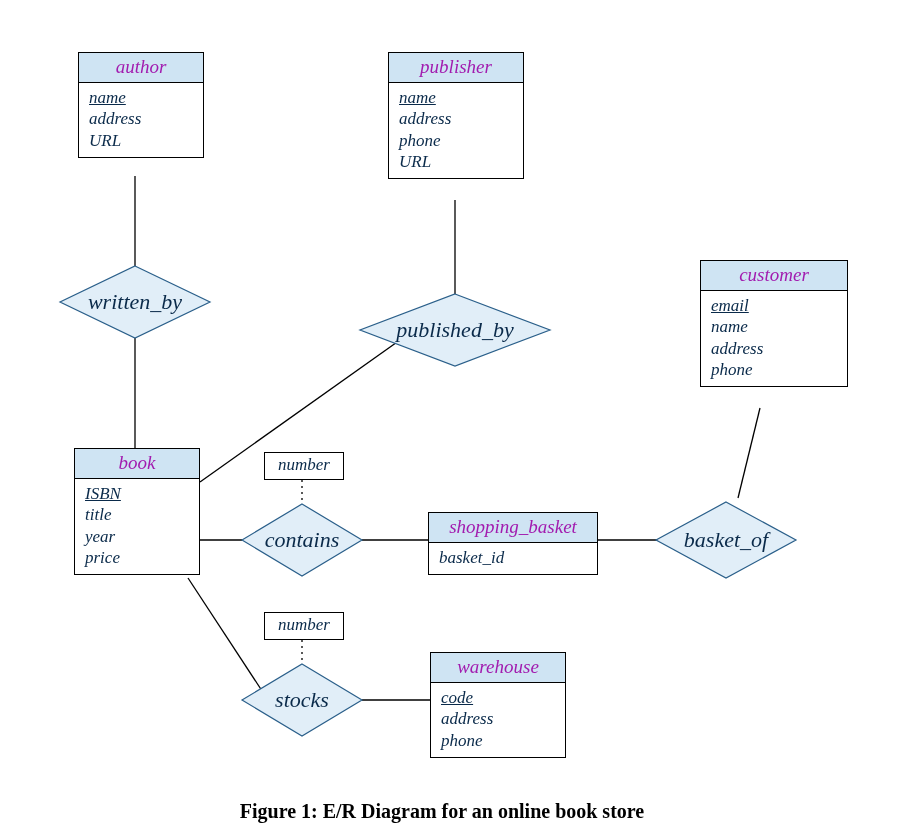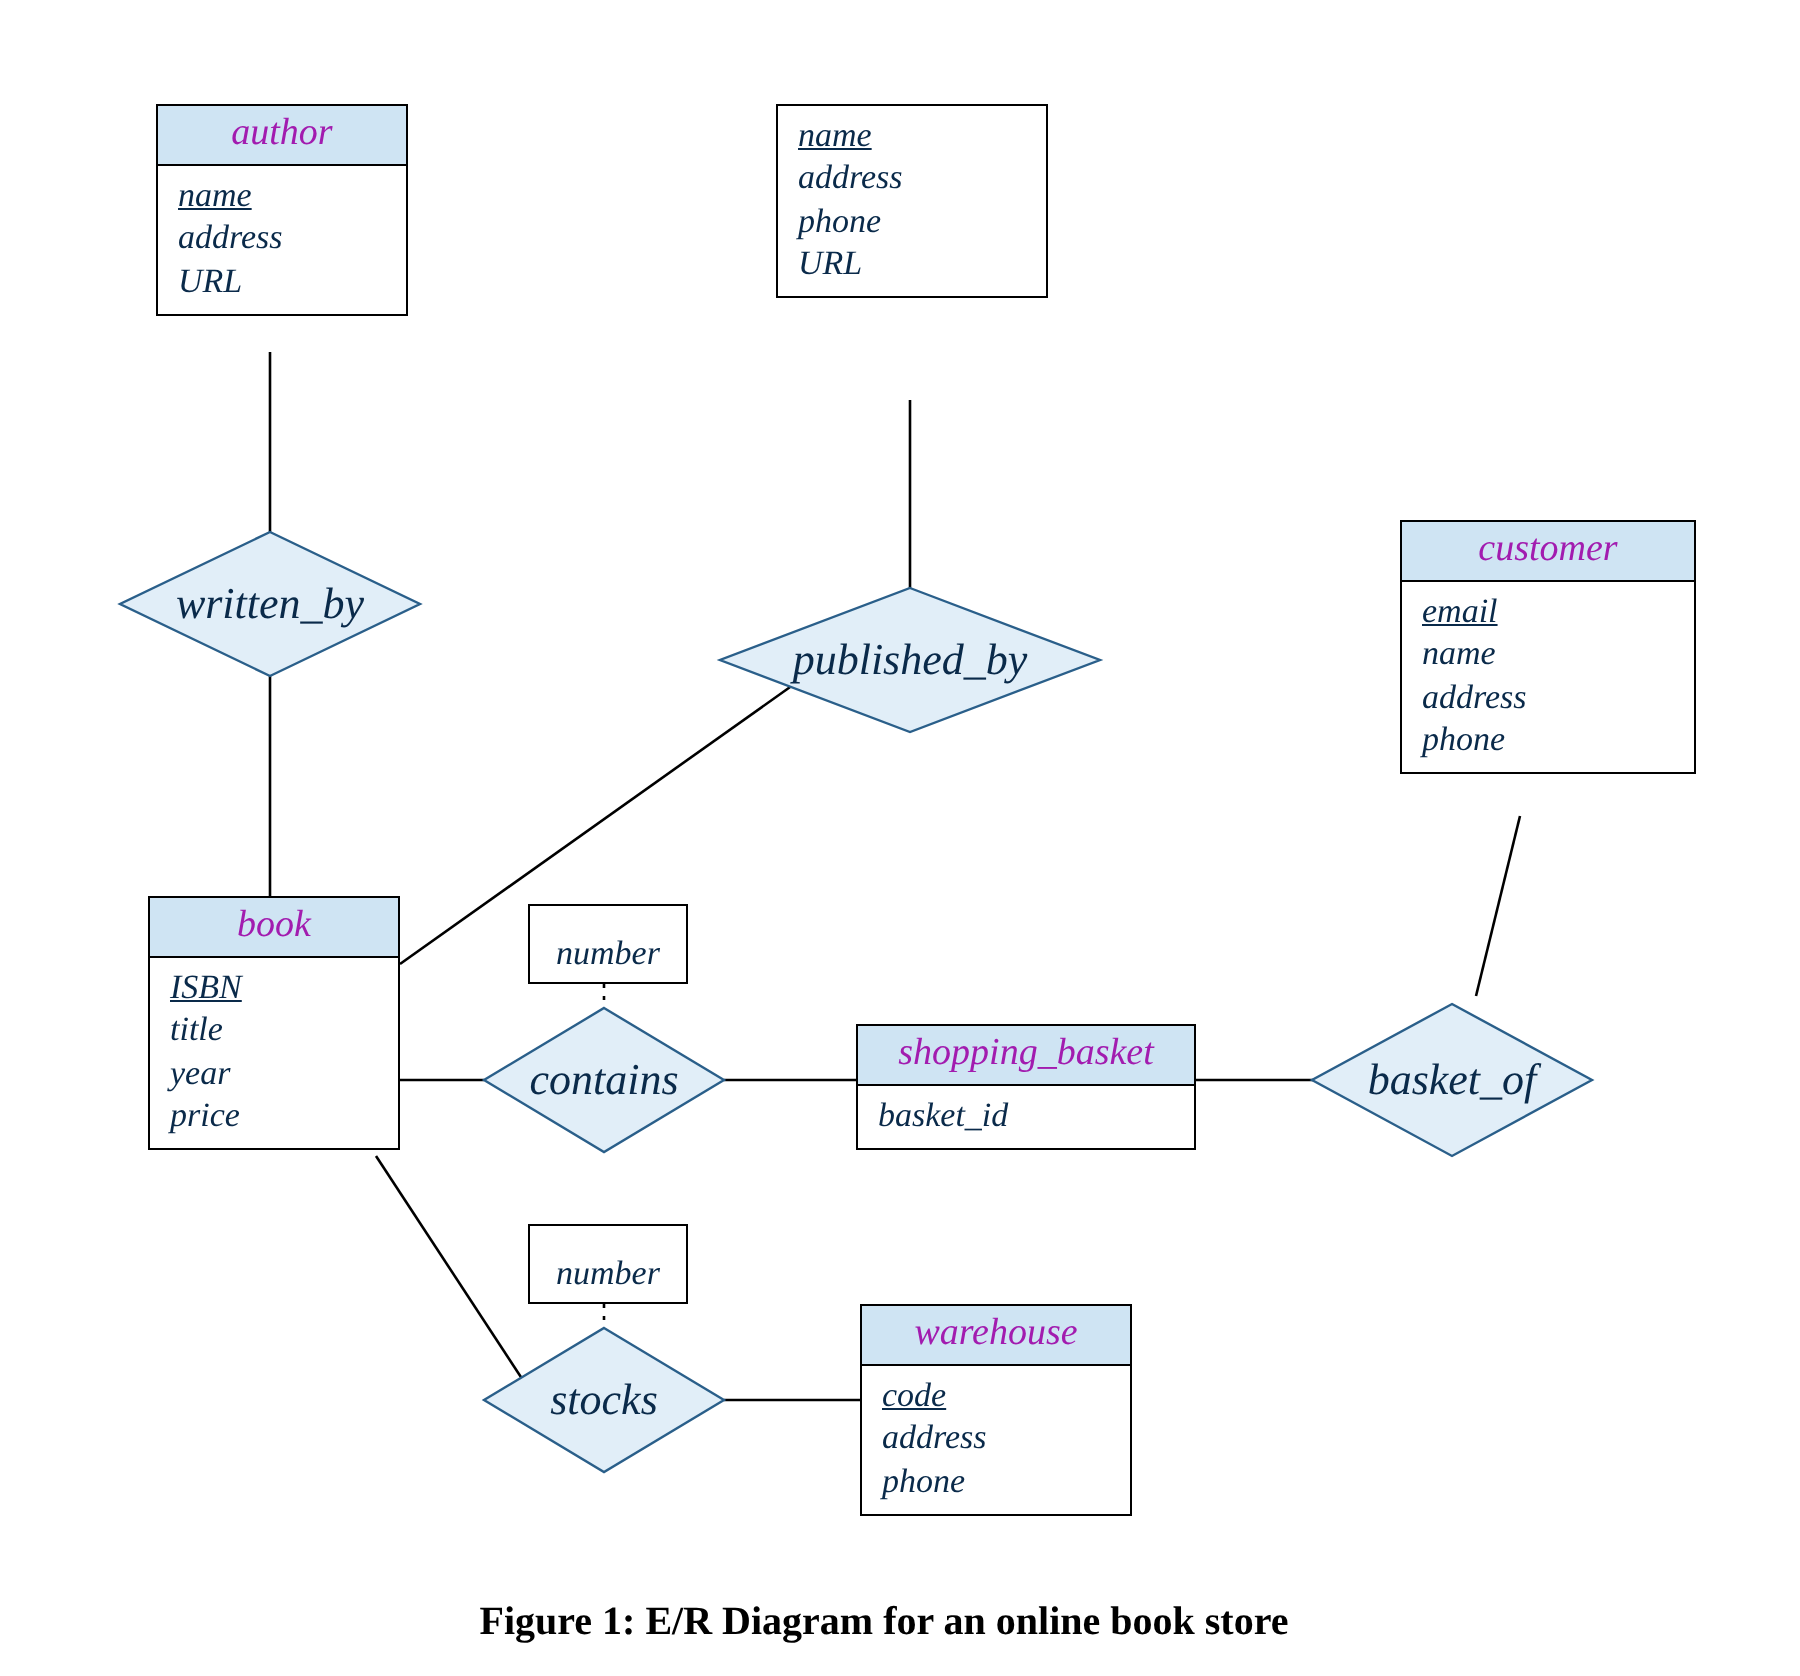--- a/index.html
+++ b/index.html
@@ -46,21 +46,21 @@
     font-family: Liberation Serif, serif;
   }
   .entity .attr.pk { text-decoration: underline; }
   .attrbox {
     position: absolute;
     border: 1px solid #000;
     background: #fff;
     font-style: italic;
     color: #0a2a4a;
     font-size: 17px;
-    padding: 14px 10px 4px;
+    padding: 2px 10px 4px;
     box-sizing: border-box;
     text-align: center;
   }
   .rel {
     position: absolute;
     width: 0; height: 0;
   }
   .rel .label {
     position: absolute;
     transform: translate(-50%, -50%);
@@ -120,20 +120,21 @@
   <div class="entity" style="left:78px; top:52px; width:126px;">
     <div class="ehead">author</div>
     <div class="ebody">
       <div class="attr pk">name</div>
       <div class="attr">address</div>
       <div class="attr">URL</div>
     </div>
   </div>
 
   <div class="entity" style="left:388px; top:52px; width:136px;">
+    <div class="ehead">publisher</div>
     <div class="ebody">
       <div class="attr pk">name</div>
       <div class="attr">address</div>
       <div class="attr">phone</div>
       <div class="attr">URL</div>
     </div>
   </div>
 
   <div class="entity" style="left:700px; top:260px; width:148px;">
     <div class="ehead">customer</div>

